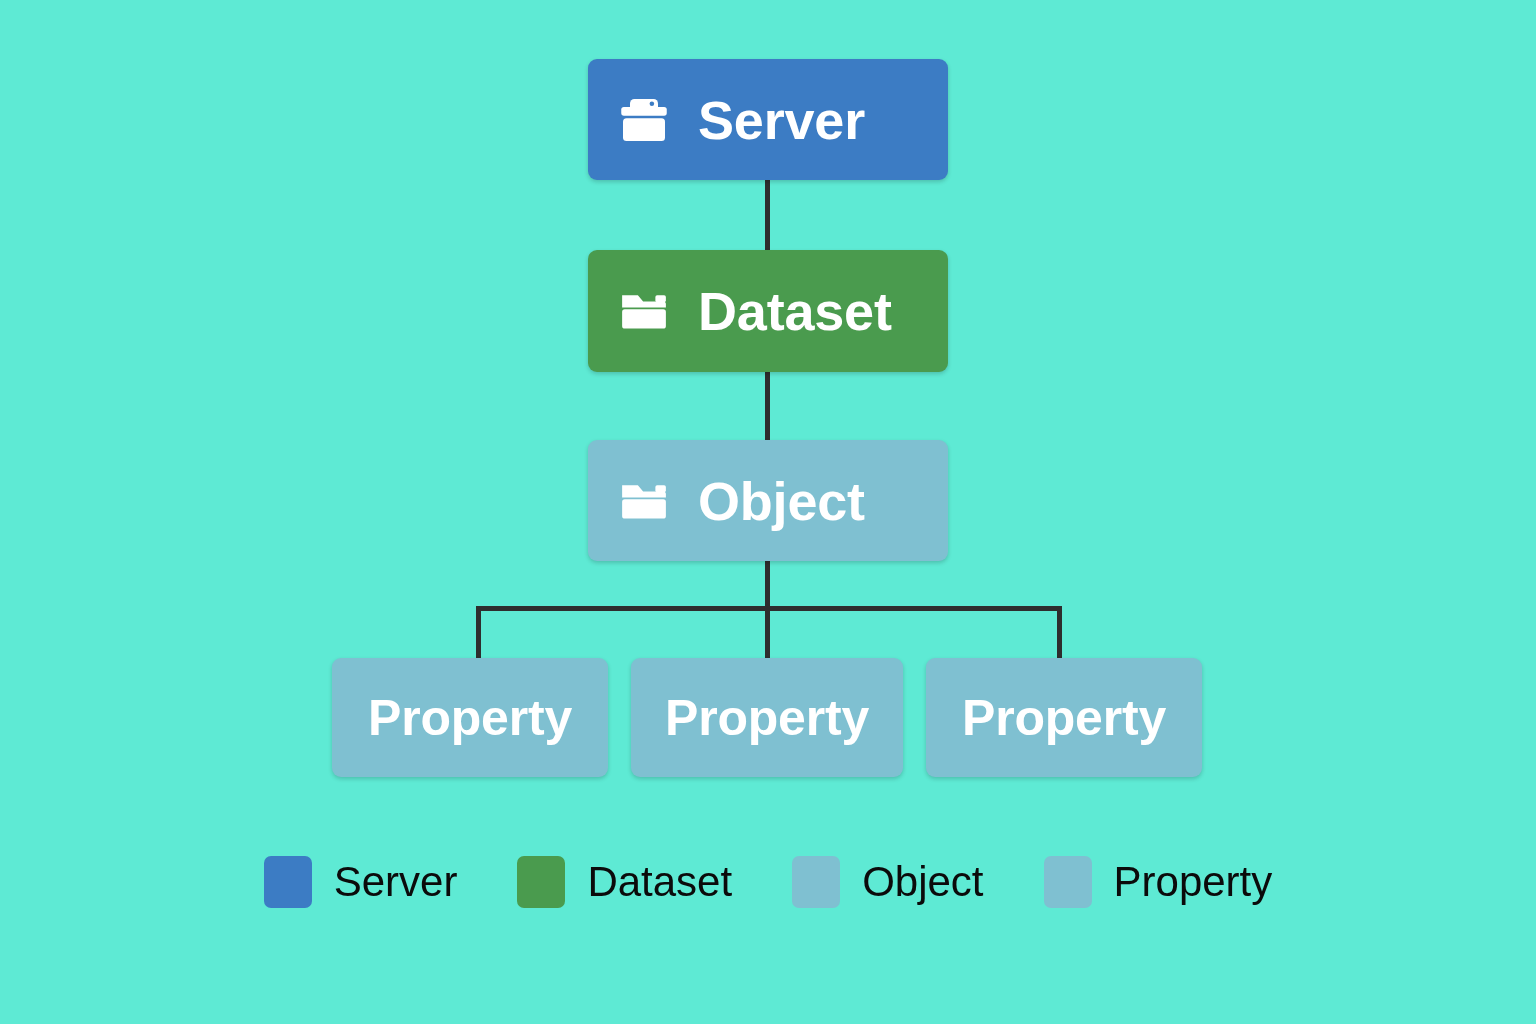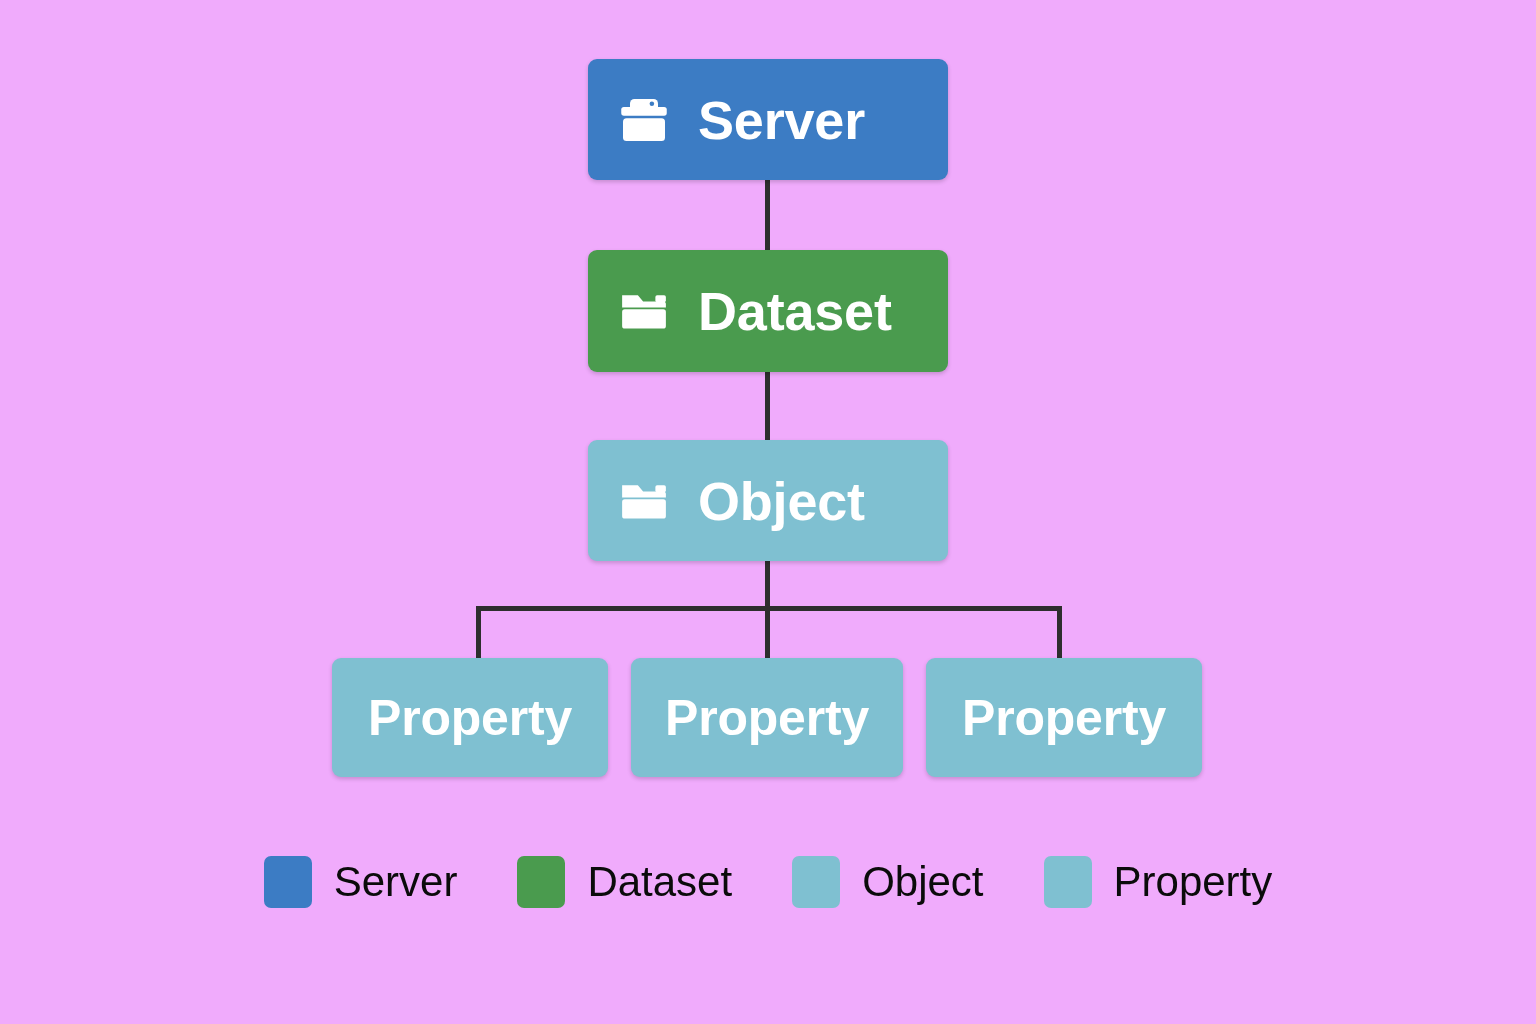--- a/index.html
+++ b/index.html
@@ -4,21 +4,21 @@
 <style>
   html, body {
     margin: 0;
     padding: 0;
     background: #ffffff;
   }
   #stage {
     position: relative;
     width: 1536px;
     height: 1024px;
-    background: #f0abfc;
+    background: #5eead4;
     overflow: hidden;
     font-family: "Liberation Sans", "DejaVu Sans", sans-serif;
   }
 
   
   .conn {
     position: absolute;
     background: #2e2e2e;
   }
   .conn-v { width: 5px; }

